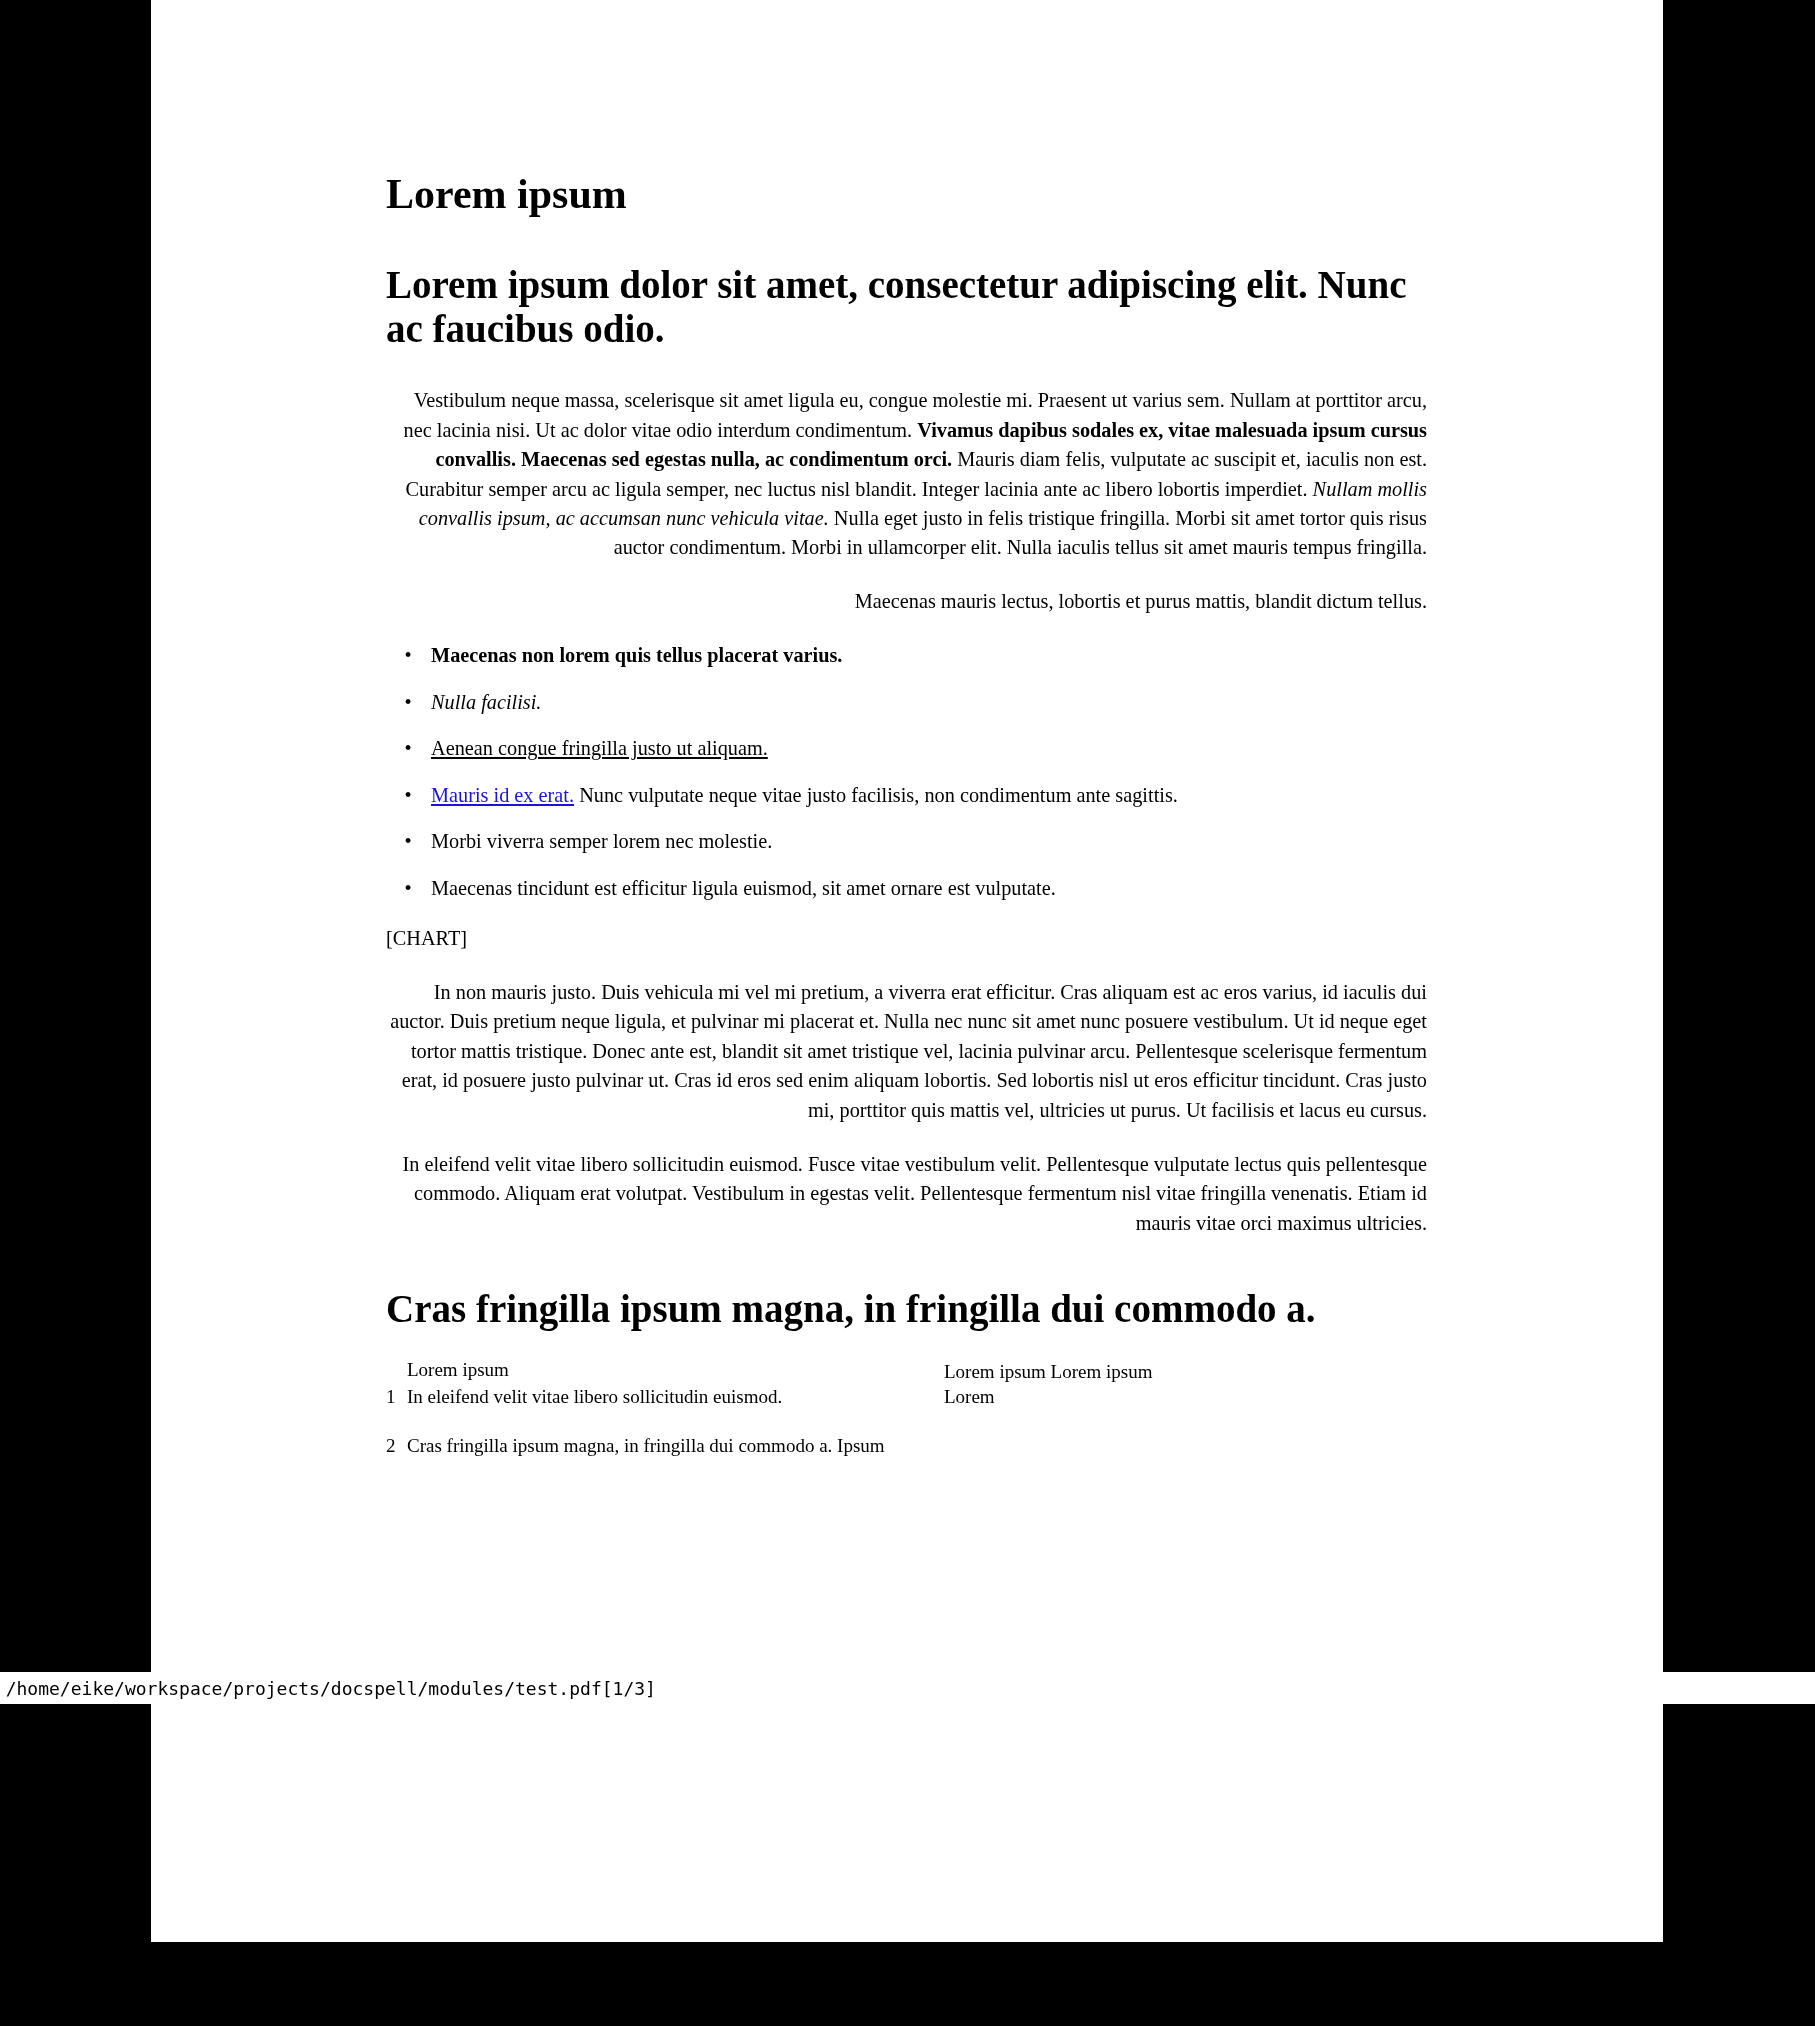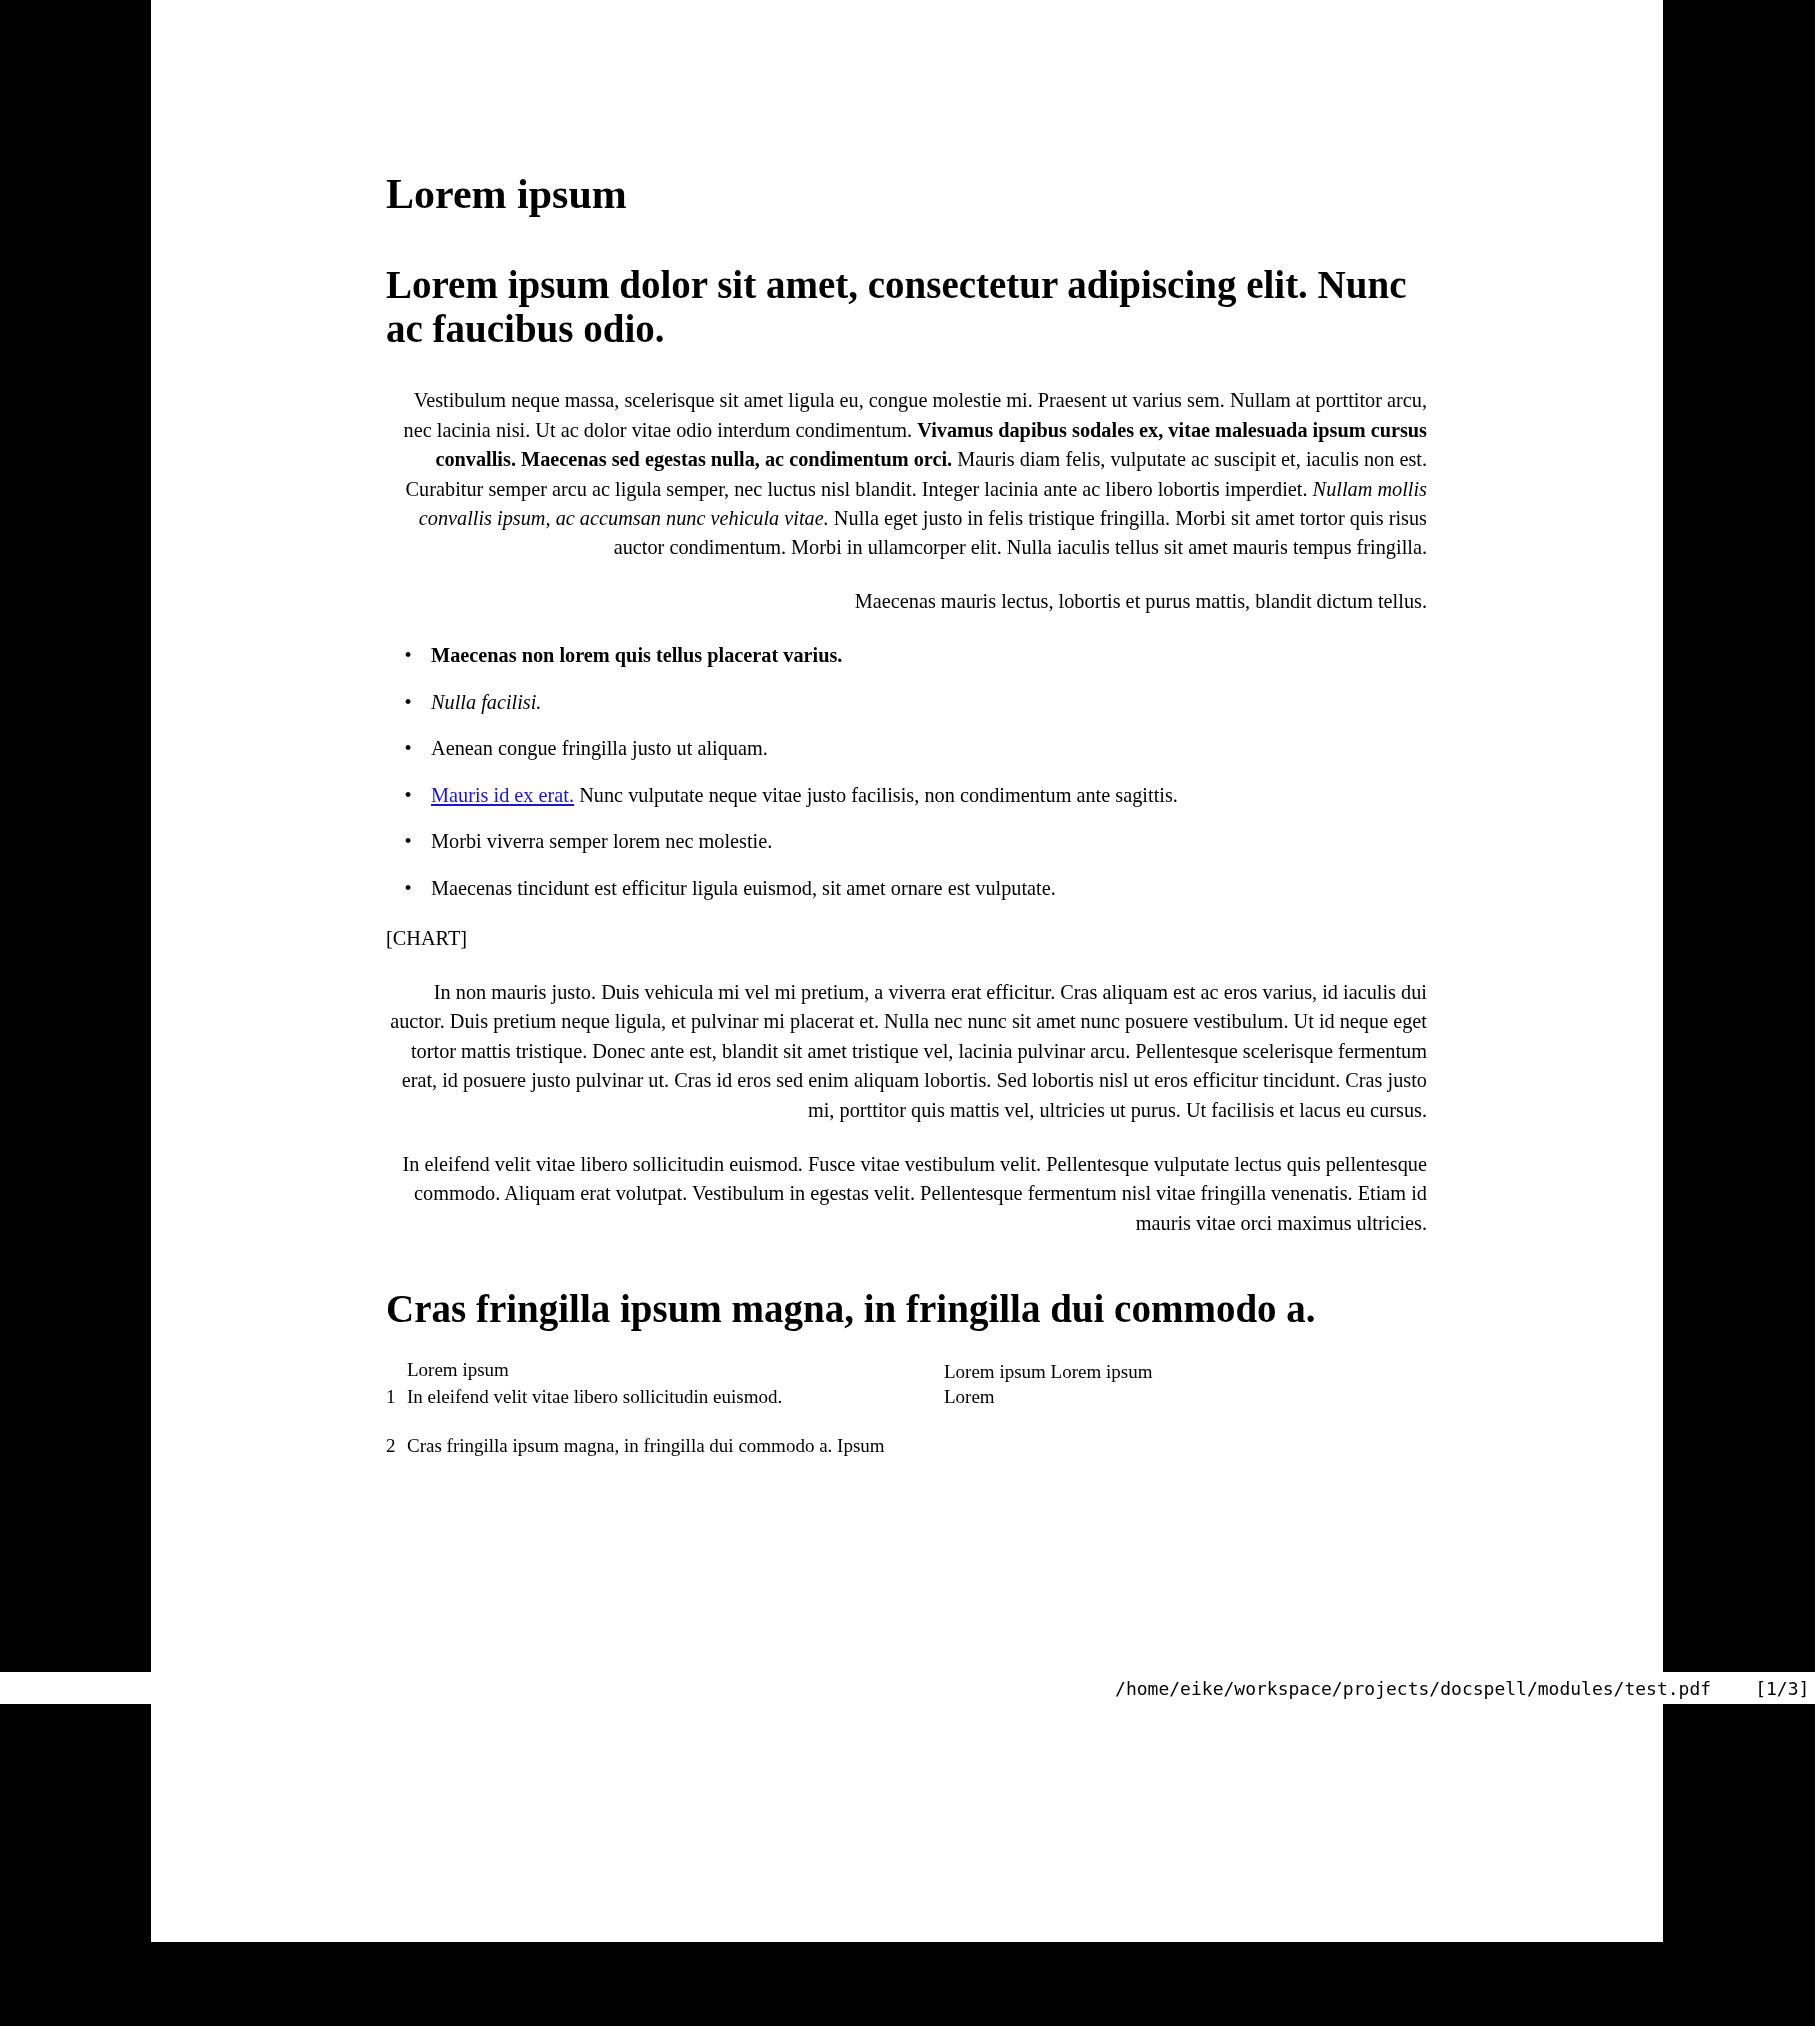--- a/index.html
+++ b/index.html
@@ -94,21 +94,21 @@
   ul.bullets li::before {
     content: "\2022";
     position: absolute;
     left: -26.5px;
     top: 0;
     font-size: 20.3px;
     line-height: 1.45;
   }
   .b { font-weight: bold; }
   .i { font-style: italic; }
-  .u { }
+  .u { text-decoration: underline; }
   a.link {
     color: #1a14d4;
   }
 
   p.chartph {
     font-size: 20.3px;
     line-height: 1.45;
     margin: 0 0 24.6px 0;
     color: #000;
   }
@@ -160,24 +160,23 @@
     left: 0;
     bottom: 0;
     width: 1815px;
     height: 32px;
     background: #ffffff;
     color: #000000;
     font-family: "DejaVu Sans Mono", monospace;
     font-size: 18px;
     display: flex;
     align-items: center;
-    justify-content: flex-end;
+    justify-content: flex-start;
     padding: 0 5.7px;
     box-sizing: border-box;
-    gap: 44px;
   }
   #statuspath { white-space: nowrap; }
   #statuspage { white-space: nowrap; }
 </style>
 </head>
 <body>
 
 <div id="viewer">
 
   <div id="page">

